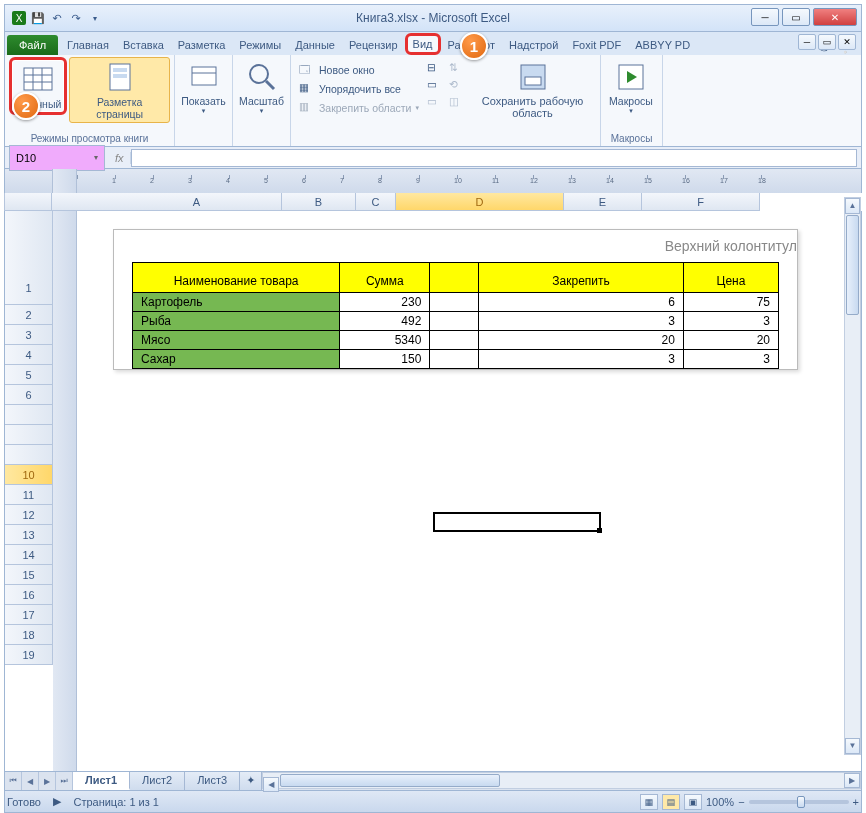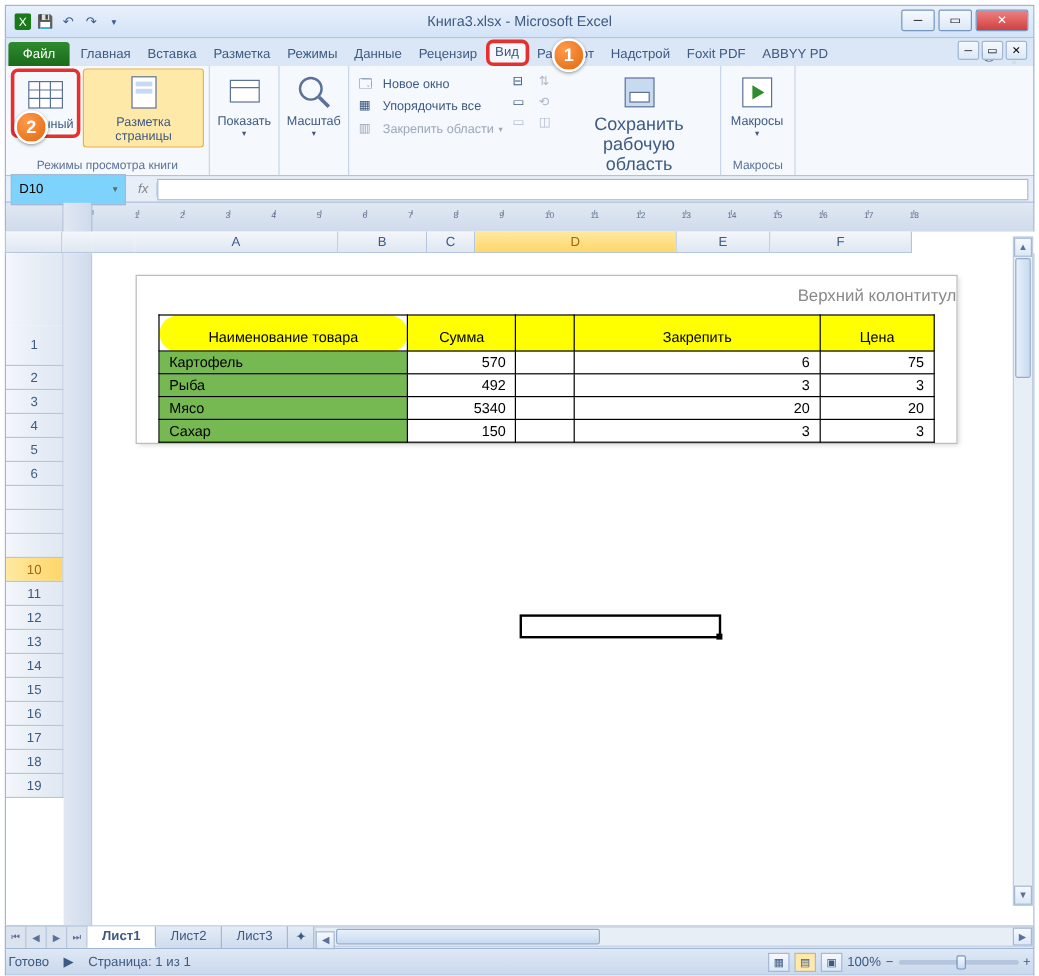--- a/index.html
+++ b/index.html
@@ -34,21 +34,21 @@
   .smallbtn { display: flex; align-items: center; gap: 4px; padding: 1px 4px; white-space: nowrap; }
   .smallbtn.disabled { color: #9ca8b8; }
   .icon16 { width: 16px; height: 16px; display: inline-block; }
   
   
   .doc-controls { position: absolute; right: 10px; top: 34px; display: flex; gap: 2px; }
   .doc-btn { width: 18px; height: 16px; border: 1px solid #9fb6d4; background: linear-gradient(#f5f9fd, #dce8f7); font-size: 9px; display: flex; align-items: center; justify-content: center; border-radius: 2px; }
   
   
   .formula-row { height: 22px; background: #e8eef8; border: 1px solid #9fb6d4; border-top: none; margin: 0 4px; display: flex; align-items: center; }
-  .namebox { width: 96px; height: 18px; background: #7dd3fc; border: 1px solid #a5b8d4; margin: 0 4px; font-size: 11px; padding: 12px 6px; display: flex; align-items: center; justify-content: space-between; }
+  .namebox { width: 96px; height: 18px; background: #f0abfc; border: 1px solid #a5b8d4; margin: 0 4px; font-size: 11px; padding: 12px 6px; display: flex; align-items: center; justify-content: space-between; }
   .namebox .dd { font-size: 8px; color: #666; }
   .fx-icons { display: flex; gap: 6px; padding: 0 6px; border-right: 1px solid #c8d6e9; font-size: 11px; color: #888; font-style: italic; }
   .fbar { flex: 1; height: 18px; background: #fff; border: 1px solid #a5b8d4; margin: 0 4px 0 0; }
   
   
   .ruler-row { height: 24px; background: linear-gradient(#e1e8f3, #cfdaeb); border-left: 1px solid #9fb6d4; border-right: 1px solid #9fb6d4; margin: 0 4px; display: flex; }
   .ruler-corner { width: 48px; border-right: 1px solid #b0c0d8; }
   .ruler-body { flex: 1; position: relative; font-size: 7px; color: #5a6b85; }
   .ruler-mark { position: absolute; top: 6px; border-left: 1px solid #8a9bb5; height: 4px; }
   .ruler-num { position: absolute; top: 8px; }
@@ -235,21 +235,21 @@
       <div class="smallbtn-stack" style="padding:4px 2px;">
         <span class="icon16" style="opacity:.4;">⇅</span>
         <span class="icon16" style="opacity:.4;">⟲</span>
         <span class="icon16" style="opacity:.4;">◫</span>
       </div>
       <div class="bigbtn">
         <svg class="bigbtn-icon">
             <rect x="4" y="4" width="24" height="24" fill="#c8daf0" stroke="#5a7299"></rect>
             <rect x="8" y="16" width="16" height="8" fill="#fff" stroke="#5a7299"></rect>
           </svg>
-        <span style="font-size:15px;text-align:center;">Сохранить рабочую область</span>
+        <span style="font-size:11px;text-align:center;">Сохранить рабочую область</span>
       </div>
     </div>
   </div>
 
   <div class="group" style="width:62px;">
     <div class="group-body">
       <div class="bigbtn">
         <svg class="bigbtn-icon">
             <rect x="4" y="4" width="24" height="24" fill="#fff" stroke="#5a7299"></rect>
             <polygon points="12,10 22,16 12,22" fill="#2e8b2e"></polygon>
@@ -355,31 +355,31 @@
   <div class="vruler"></div>
   <div class="page-area">
     <div class="page">
       <div class="header-area">
         <span>Верхний колонтитул</span>
       </div>
       <div class="page-body">
         <table class="data">
           <thead>
               <tr id="thead-row">
-                <th style="width: 170px; border-radius: 15px;">Наименование товара</th>
+                <th style="width: 170px;">Наименование товара</th>
                 <th style="width: 74px;">Сумма</th>
                 <th style="width: 40px;"></th>
                 <th style="width: 168px;">Закрепить</th>
                 <th style="width: 78px;">Цена</th>
               </tr>
             </thead>
           <tbody id="tbody">
               <tr>
                 <td class="td-green">Картофель</td>
-                <td class="td-num">570</td>
+                <td class="td-num">230</td>
                 <td></td>
                 <td class="td-num">6</td>
                 <td class="td-num">75</td>
               </tr>
               <tr>
                 <td class="td-green">Рыба</td>
                 <td class="td-num">492</td>
                 <td></td>
                 <td class="td-num">3</td>
                 <td class="td-num">3</td>

